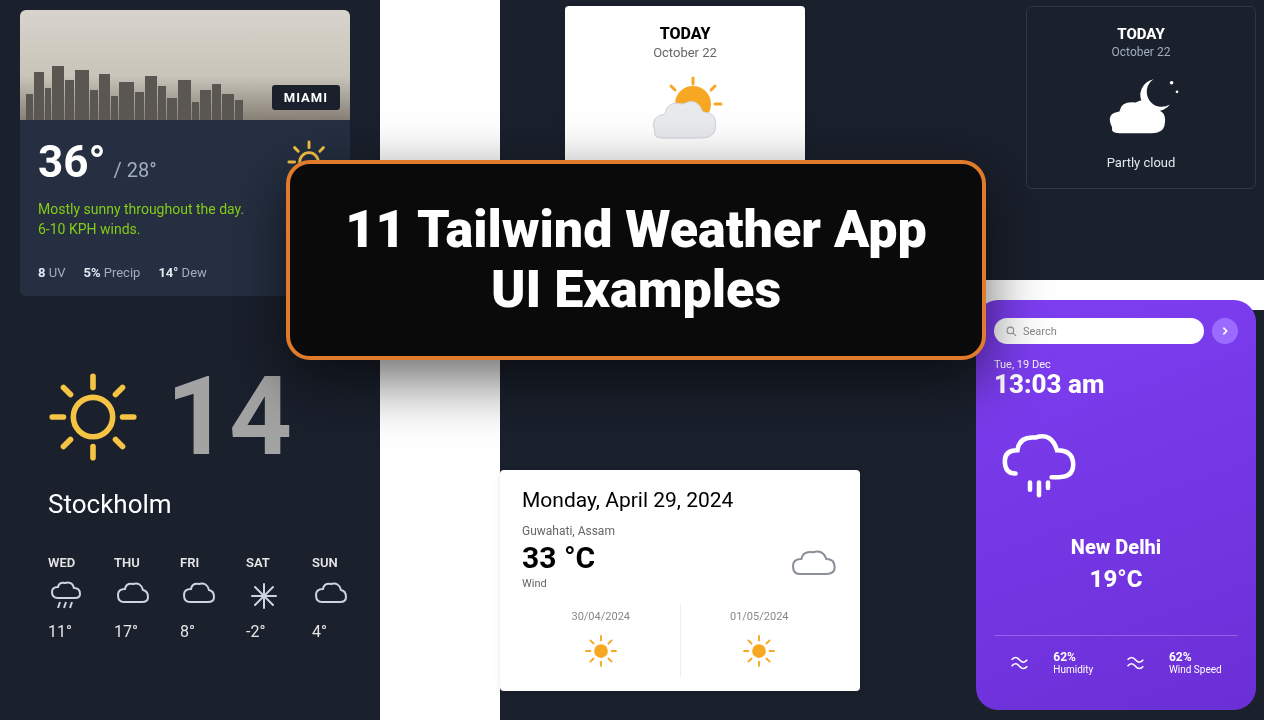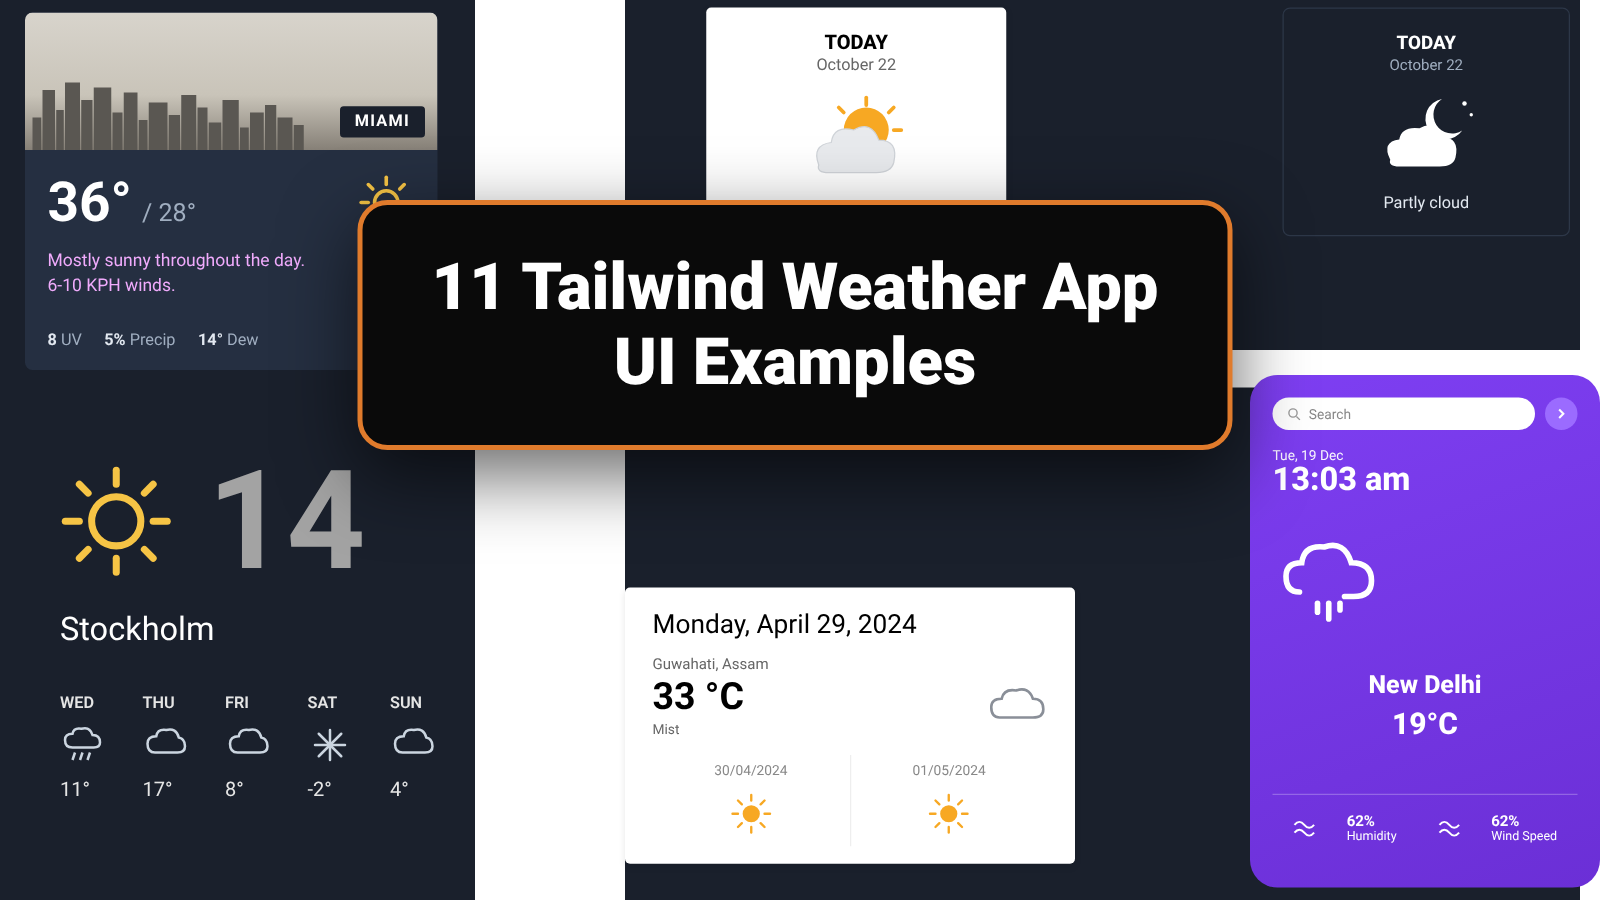--- a/index.html
+++ b/index.html
@@ -23,21 +23,21 @@
 .skyline span{background:#5a5752;display:inline-block;}
 .badge-city {
   position: absolute; right: 10px; bottom: 10px;
   background: #1a202c; color: #fff; font-size: 13px; font-weight: 700;
   padding: 5px 12px; border-radius: 3px; letter-spacing: 1px;
 }
 .miami-body { padding: 16px 18px 14px 18px; }
 .miami-temp-row { display: flex; align-items: center; justify-content: space-between; }
 .miami-temp { font-size: 44px; font-weight: 700; color:#fff;}
 .miami-temp-lo { font-size: 20px; color:#a0aec0; margin-left:4px;}
-.miami-desc { font-size: 14px; margin-top: 12px; color:#f0abfc; line-height:1.4;}
+.miami-desc { font-size: 14px; margin-top: 12px; color:#84cc16; line-height:1.4;}
 .miami-stats { display:flex; gap:18px; padding:12px 18px 16px 18px; font-size:13px; color:#a0aec0;}
 .miami-stats b{color:#e2e8f0;}
 .card-stockholm {
   width: 380px; margin-top: 36px; padding: 20px 0 0 48px; color:#fff;
 }
 .stk-row{display:flex; align-items:center; gap:28px;}
 .stk-big-temp{font-size:110px; font-weight:700; color:#a3a3a3;text-align:right;}
 .stk-city{font-size:26px; margin-top:8px;}
 .stk-forecast{display:flex; gap:30px; margin-top:36px;}
 .stk-day{text-align:left; color:#e5e5e5;}
@@ -71,21 +71,21 @@
   background:#1a202c; width:230px; position:absolute; right:24px; top:6px;
   border:1px solid #2d3748; border-radius:6px; text-align:center;
   padding:18px 10px 18px 10px; color:#e2e8f0;
 }
 .card-today-dark .t1{font-weight:800; font-size:15px; color:#fff;}
 .card-today-dark .t2{font-size:12px; color:#a0aec0; margin-top:2px;}
 .card-today-dark .cond{font-size:13px; margin-top:10px;}
 .card-today-dark .temps{font-size:26px; font-weight:700; margin-top:8px;}
 .card-today-dark .temps .lo{font-size:18px; color:#a0aec0;}
 .card-delhi{
-  position:absolute; right:0; top:300px; width:280px; height:410px;
+  position:absolute; right:24px; top:300px; width:280px; height:410px;
   background:linear-gradient(160deg,#7e3ff2,#6b2fd6); border-radius:22px;
   padding:18px 18px; color:#fff;
 }
 .delhi-search{display:flex; gap:8px; align-items:center;}
 .delhi-input{flex:1; background:#fff; border-radius:20px; height:26px; display:flex; align-items:center; padding:0 12px; font-size:11px; color:#888;}
 .delhi-go{width:26px; height:26px; border-radius:50%; background:#9b6bff; display:flex; align-items:center; justify-content:center;}
 .delhi-date{font-size:11px; margin-top:14px; opacity:.95;}
 .delhi-time{font-size:26px; font-weight:800; margin-top:-2px;}
 .delhi-mid{text-align:center; margin-top:26px;}
 .delhi-city{font-size:20px; font-weight:800; margin-top:20px;}
@@ -256,21 +256,21 @@
     </svg>
     <div class="cond">Partly cloud</div>
   </div>
 
   <div class="card-assam">
     <div class="assam-date">Monday, April 29, 2024</div>
     <div class="assam-loc">Guwahati, Assam</div>
     <div class="assam-row">
       <div>
         <div class="assam-temp">33 °C</div>
-        <div class="assam-cond">Mist</div>
+        <div class="assam-cond">Wind</div>
       </div>
       <svg width="50" height="40" viewBox="0 0 60 40">
         <path d="M14 32 Q6 32 6 22 Q6 14 16 14 Q18 4 30 6 Q42 2 46 14 Q56 14 56 24 Q56 32 46 32 Z" fill="none" stroke="#8a8f98" stroke-width="2.5"></path>
       </svg>
     </div>
     <div class="assam-forecast" id="assam-forecast">
         <div class="assam-fc">
       <div class="assam-fc-date">30/04/2024</div>
       <svg width="40" height="40" viewBox="0 0 64 64" style="margin:0 auto">
         <circle cx="32" cy="32" r="11" fill="#f7a823"></circle>

